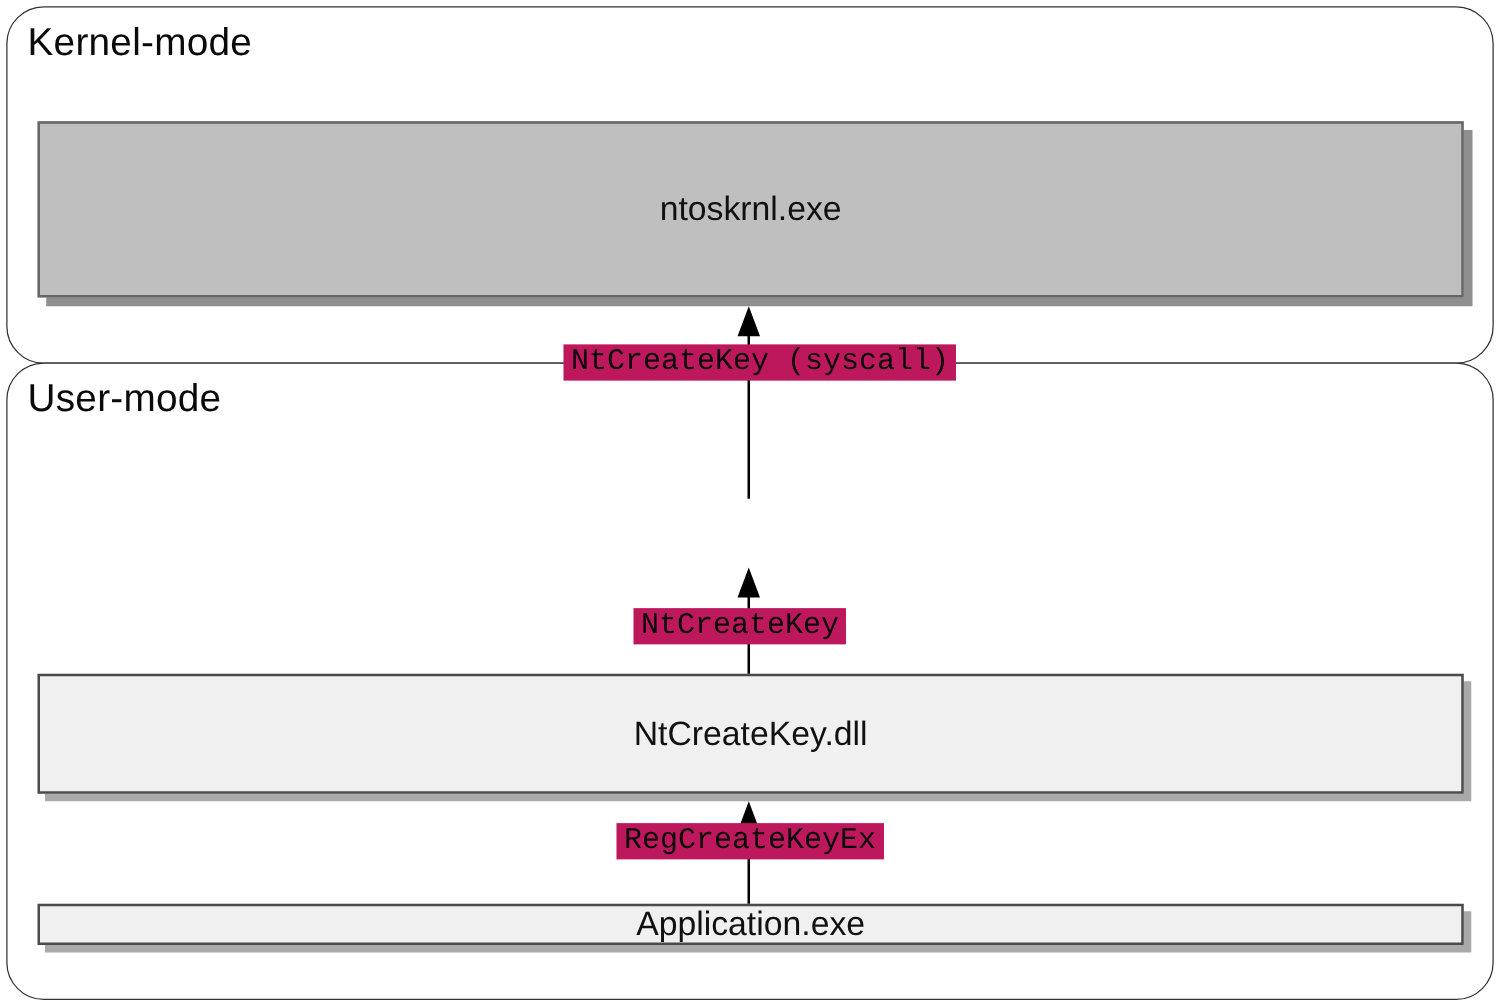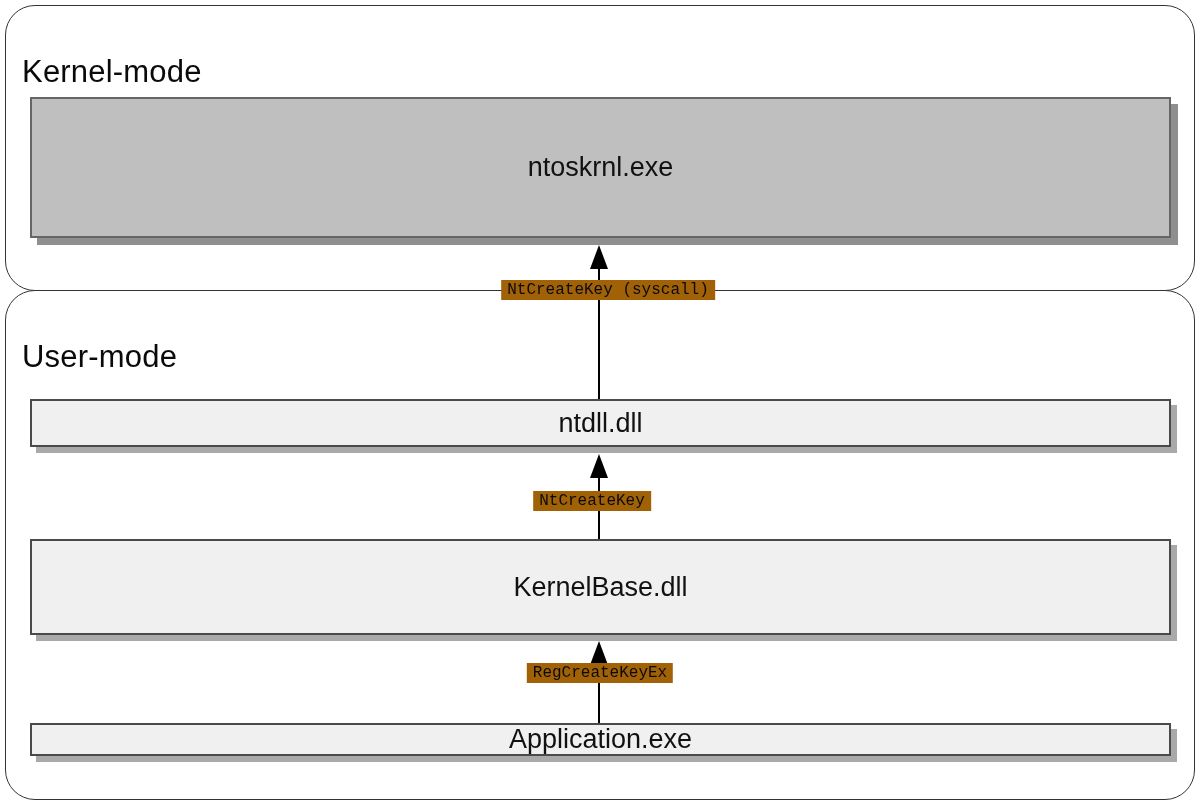--- a/index.html
+++ b/index.html
@@ -29,21 +29,20 @@
   }
   .region-kernel { top: 5px;   height: 286px; }
   .region-user   { top: 290px; height: 510px; background: #ffffff; }
   .region-label {
     position: absolute;
     left: 16px;
     top: 10px;
     font-size: 31px;
     color: #0a0a0a;
     letter-spacing: 0.2px;
-    margin-top: 38px;
   }
 
   
   .module-box {
     position: absolute;
     left: 30px;
     width: 1141px;
     display: flex;
     align-items: center;
     justify-content: center;
@@ -88,24 +87,24 @@
     border-bottom: 24px solid #000000;
     z-index: 4;
   }
   .head-syscall  { top: 245px; }
   .head-ntcreate { top: 454px; }
   .head-regcreate{ top: 641px; }
 
   .arrow-label {
     position: absolute;
     transform: translate(-50%, -50%);
-    background: #a16207;
+    background: #be185d;
     padding: 1px 6px;
     font-family: "Liberation Mono", monospace;
-    font-size: 16px;
+    font-size: 24px;
     color: #0a0a0a;
     white-space: nowrap;
     z-index: 5;
   }
   .label-syscall   { left: 608px; top: 290px; }
   .label-ntcreate  { left: 592px; top: 501px; }
   .label-regcreate { left: 600px; top: 673px; }
 </style>
 </head>
 <body>
@@ -117,26 +116,23 @@
   </div>
 
   <div class="region region-user">
     <div class="region-label">User-mode</div>
   </div>
 
   <div class="module-box box-dark box-ntoskrnl">
     <span>ntoskrnl.exe</span>
   </div>
 
-  <div class="module-box box-light box-ntdll">
-    <span>ntdll.dll</span>
-  </div>
 
   <div class="module-box box-light box-kernelbase">
-    <span>KernelBase.dll</span>
+    <span>NtCreateKey.dll</span>
   </div>
 
   <div class="module-box box-light box-application">
     <span>Application.exe</span>
   </div>
 
   <div class="arrow-line line-syscall"></div>
   <div class="arrow-head head-syscall"></div>
   <div class="arrow-label label-syscall">NtCreateKey (syscall)</div>
 

